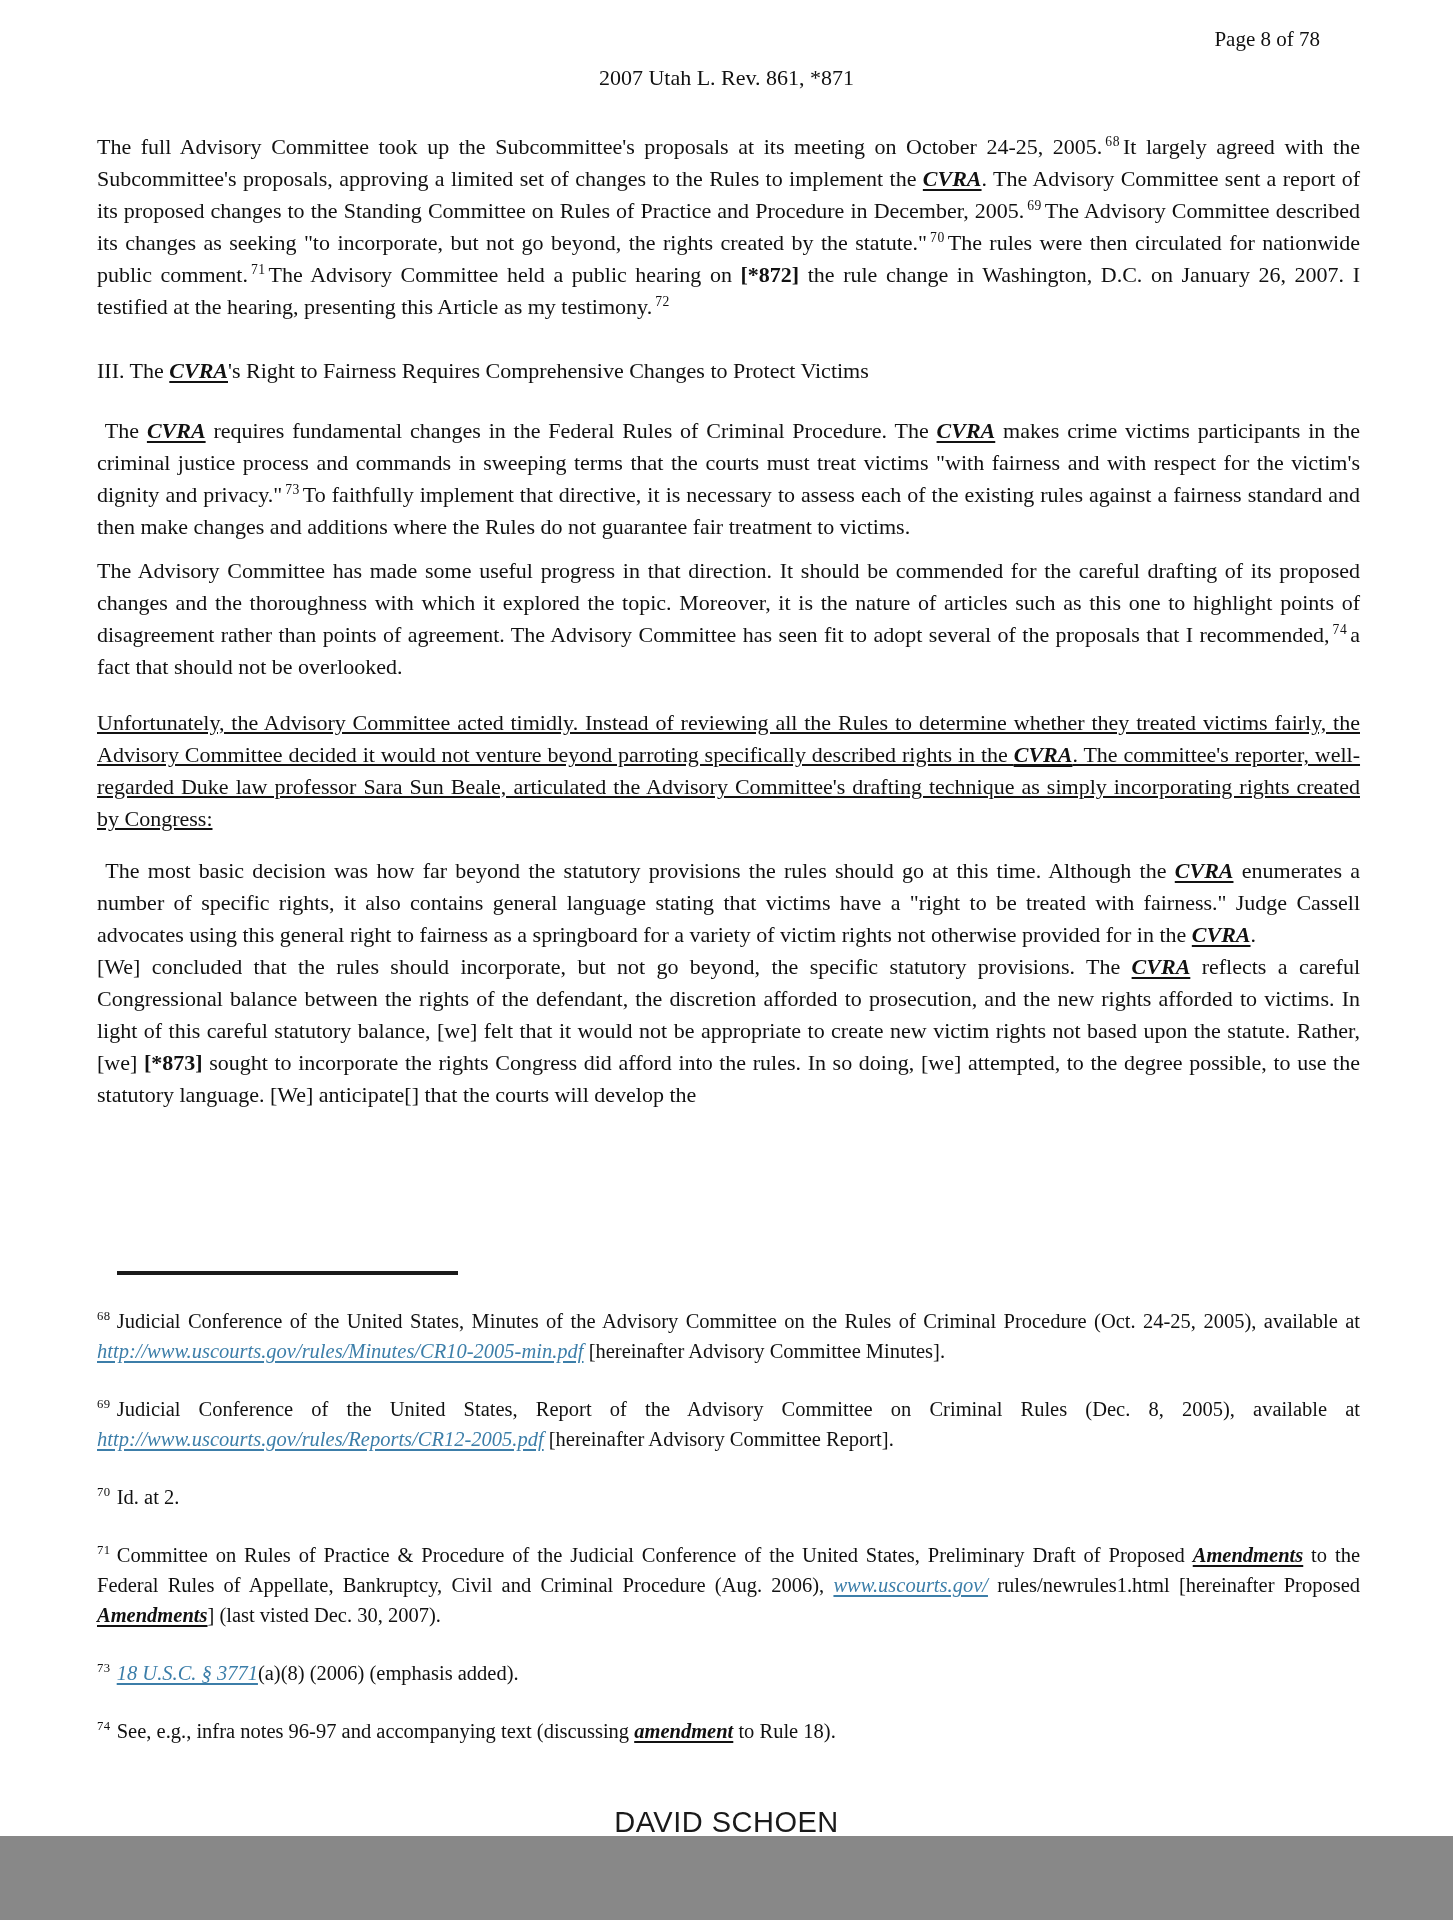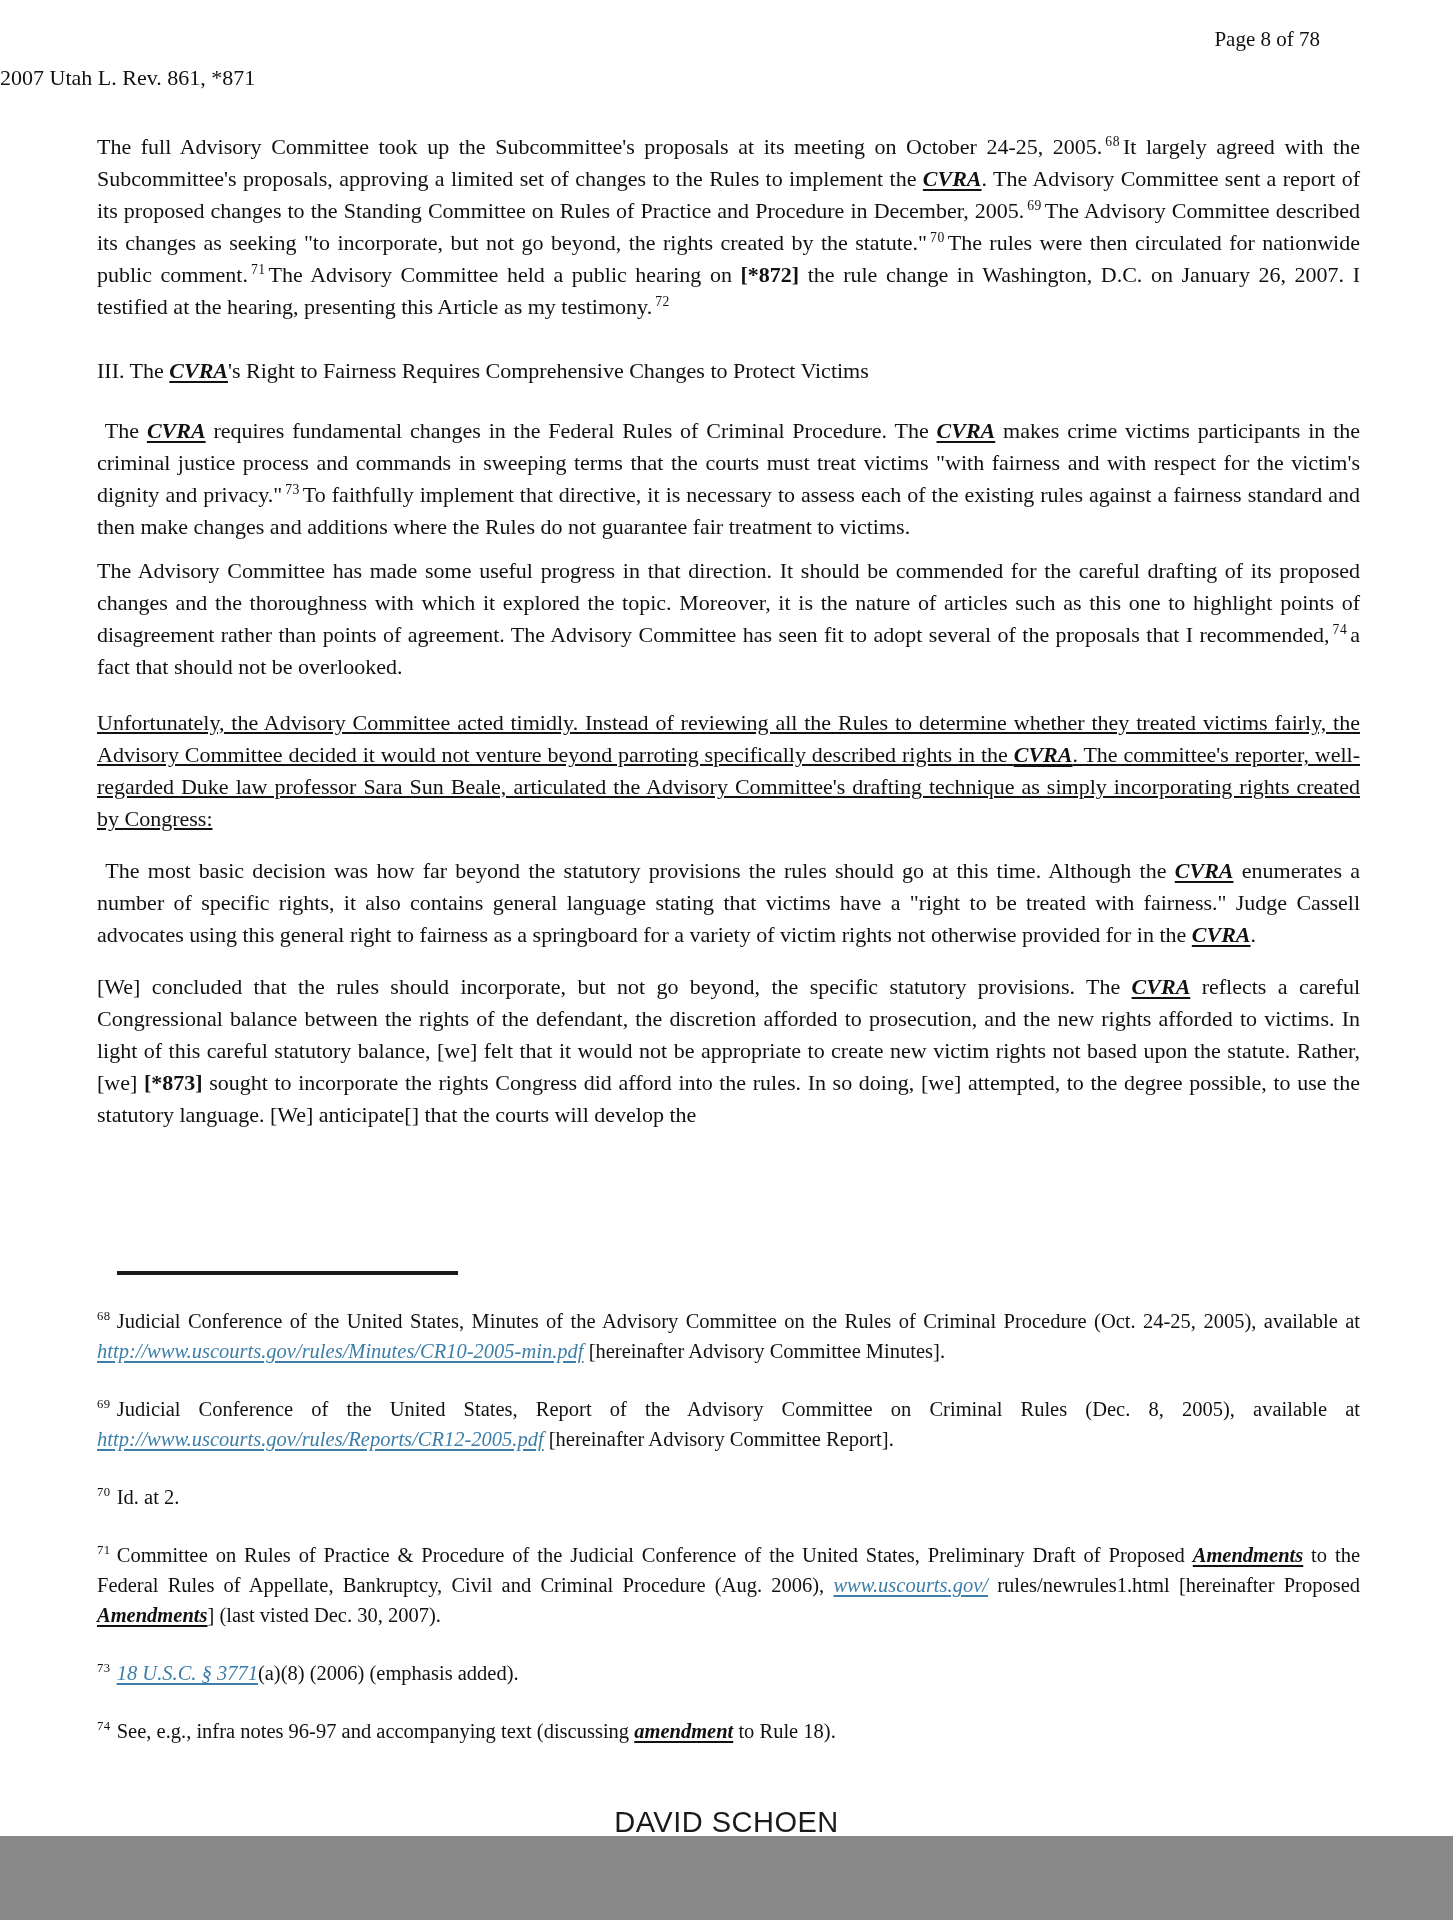--- a/index.html
+++ b/index.html
@@ -15,21 +15,21 @@
     box-sizing: border-box;
     padding-top: 27px;
   }
   .page-label {
     text-align: right;
     padding-right: 133px;
     font-size: 21px;
     line-height: 24px;
   }
   .citation {
-    text-align: left;
+    text-align: center;
     margin-top: 14px;
     font-size: 22px;
     line-height: 26px;
   }
   .body-col {
     margin-left: 97px;
     width: 1263px;
   }
   .para {
     font-size: 22px;
@@ -42,21 +42,21 @@
     line-height: 32px;
     text-align: left;
   }
   
   .body-col > :nth-child(1) { margin-top: 40px; }
   .body-col > :nth-child(2) { margin-top: 32px; }
   .body-col > :nth-child(3) { margin-top: 28px; }
   .body-col > :nth-child(4) { margin-top: 12px; }
   .body-col > :nth-child(5) { margin-top: 24px; text-decoration: underline; }
   .body-col > :nth-child(6) { margin-top: 20px; }
-  .body-col > :nth-child(7) { margin-top: 20px; }
+  .body-col > :nth-child(7) { }
 
   .run-cvra, .run-bi {
     font-weight: bold;
     font-style: italic;
     text-decoration: underline;
     text-decoration-thickness: 2px;
     text-underline-offset: 3px;
   }
   .run-b { font-weight: bold; }
   .run-link {

